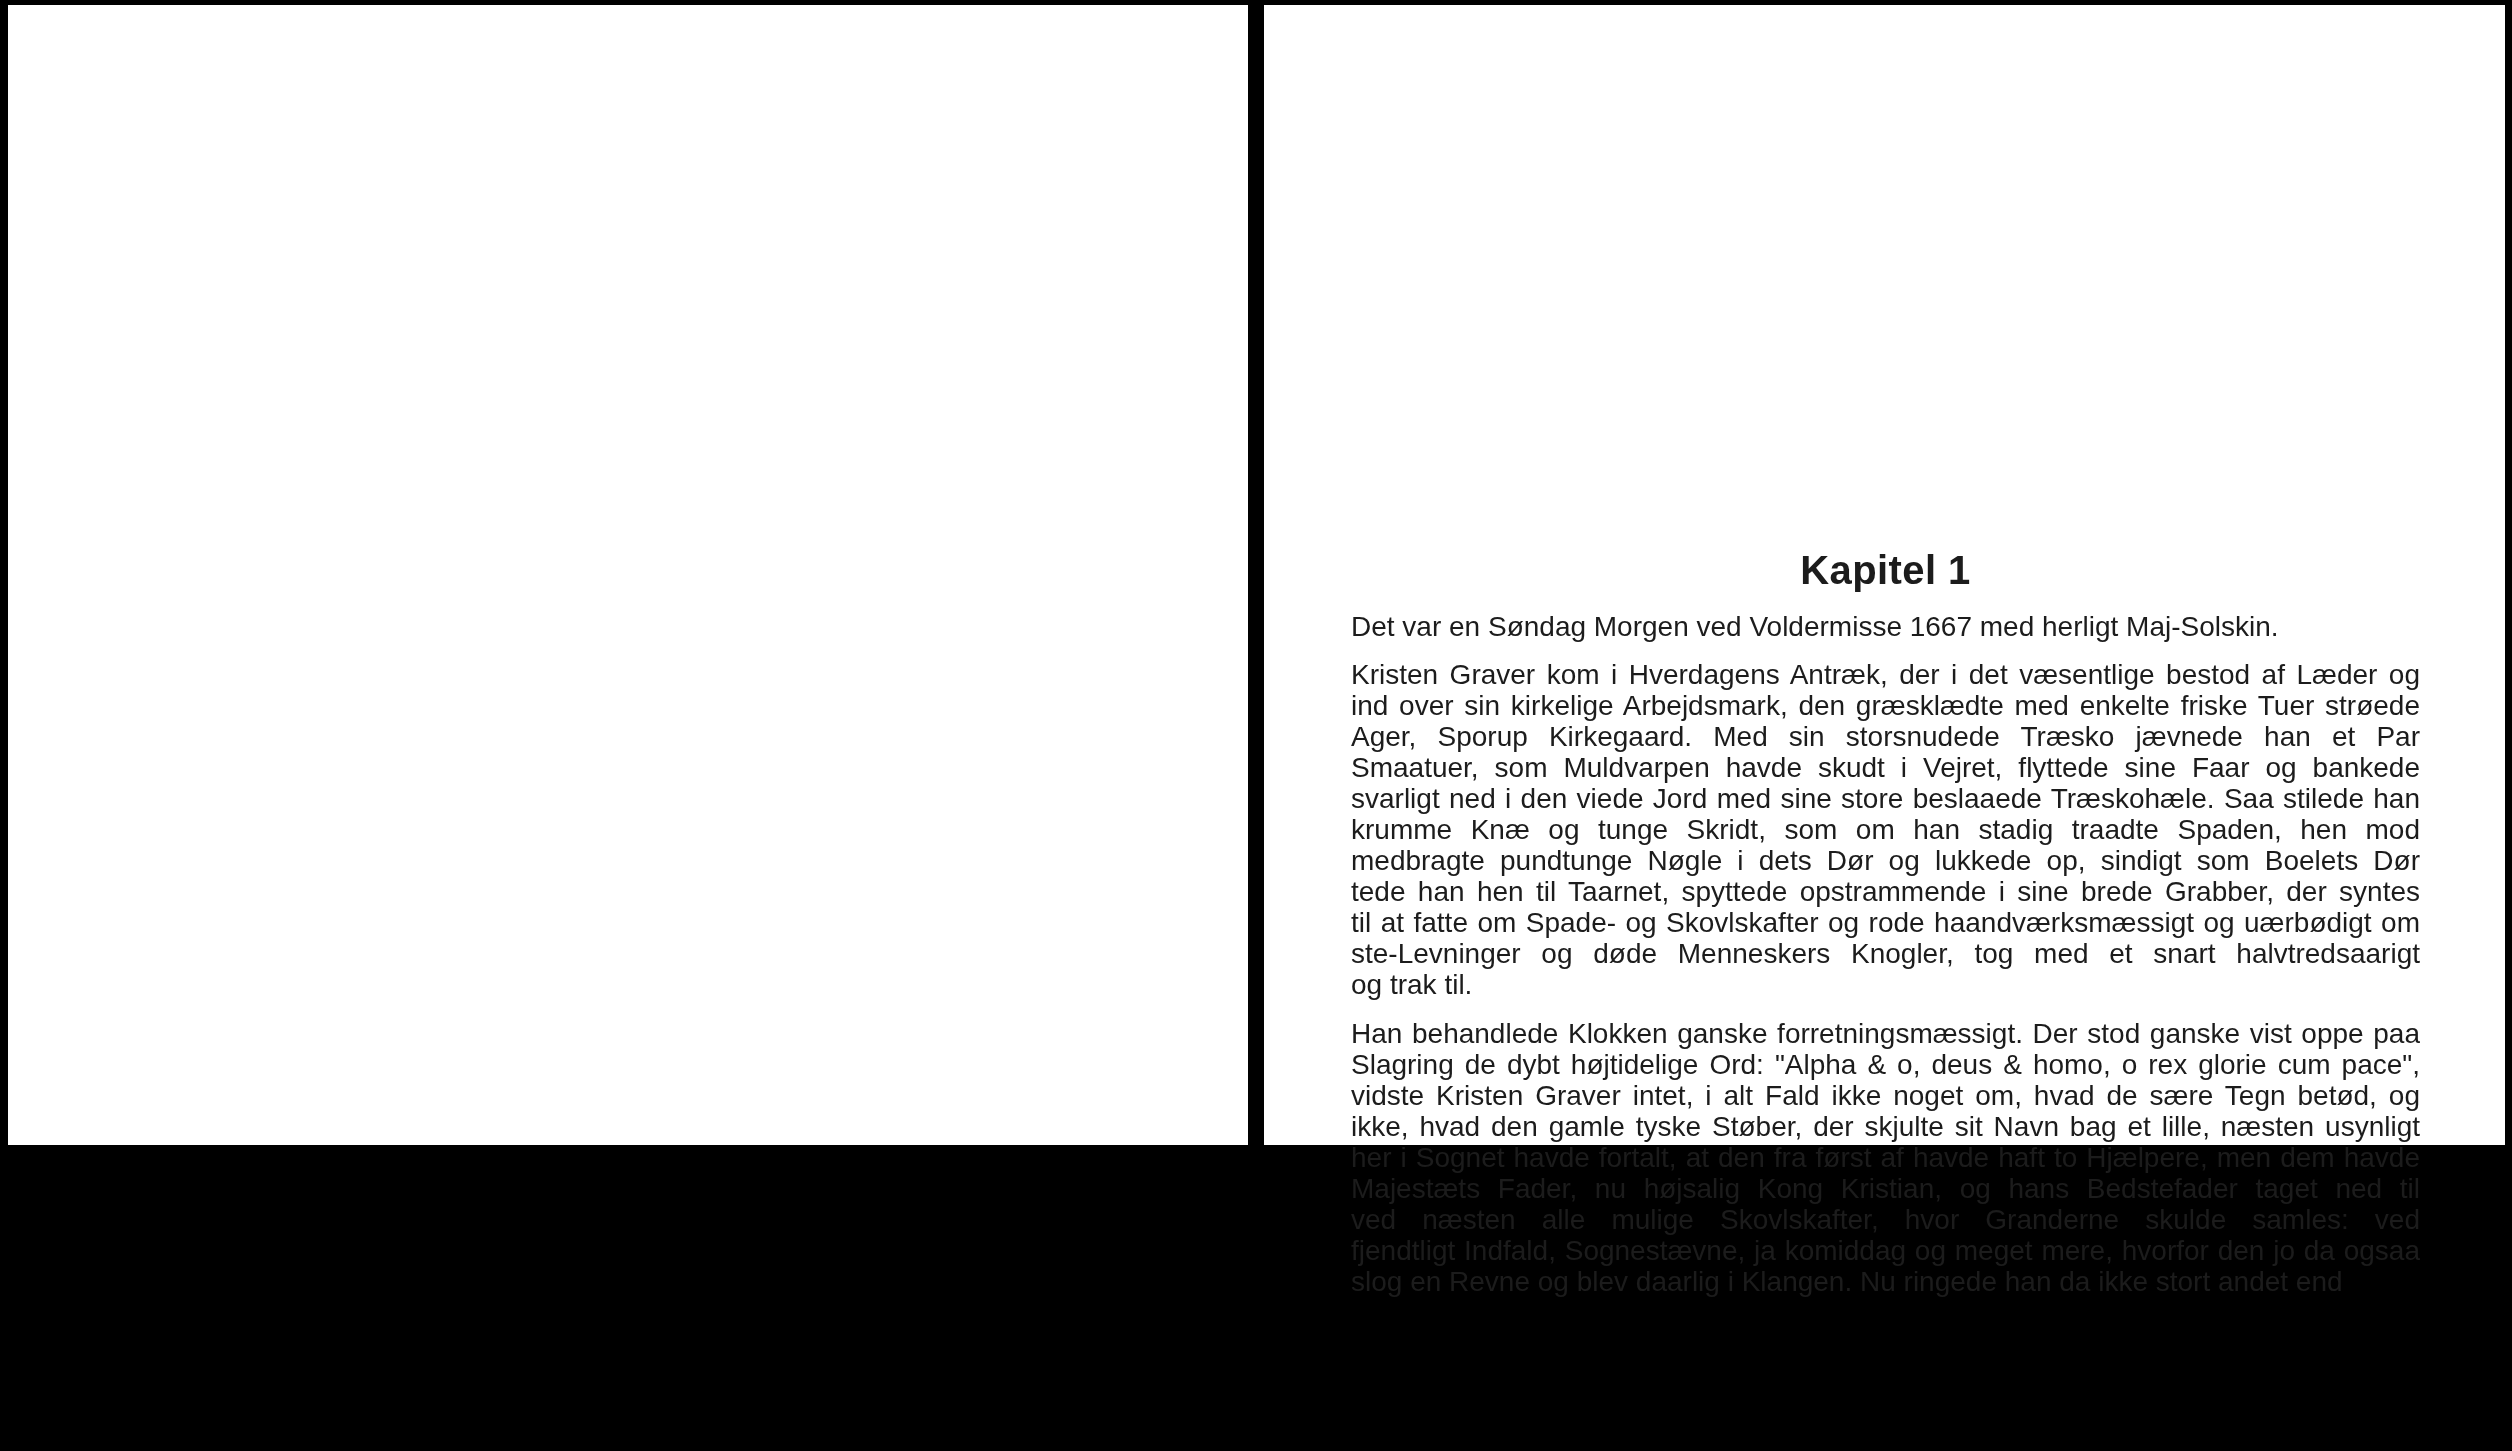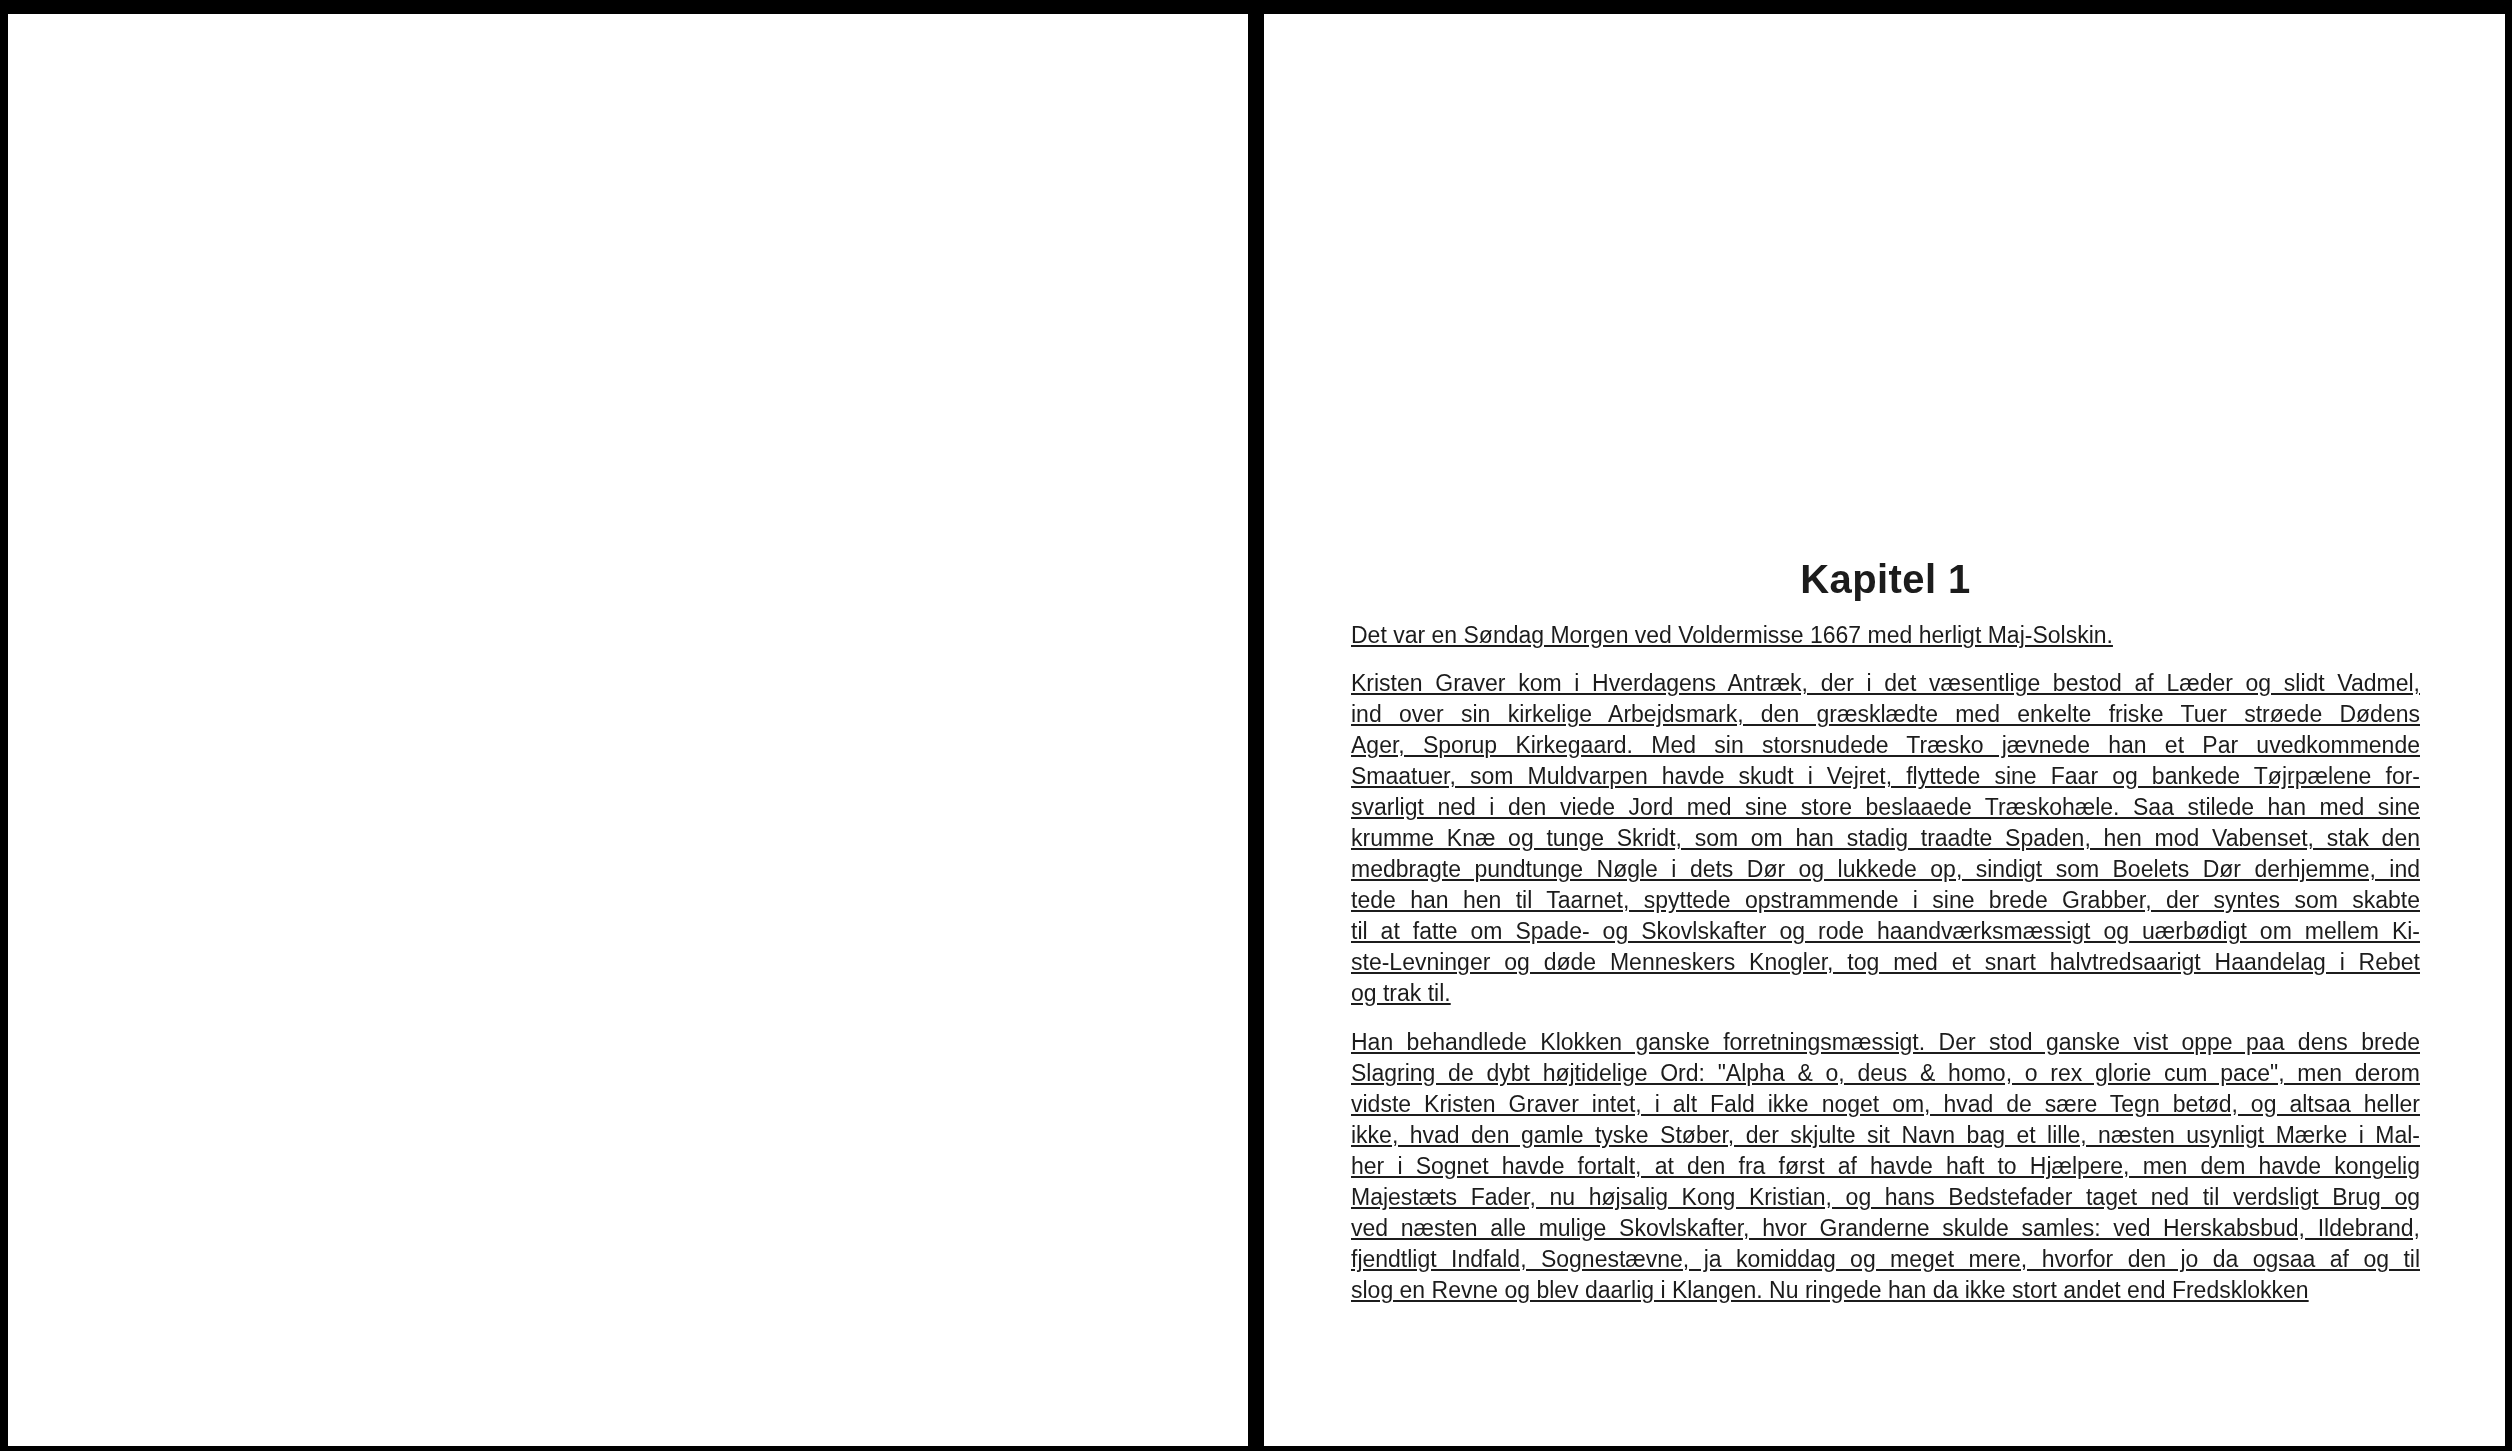--- a/index.html
+++ b/index.html
@@ -9,22 +9,22 @@
   body {
     width: 2512px;
     height: 1452px;
     position: relative;
     background: var(--bg, #000000);
     font-family: "Liberation Sans", sans-serif;
     overflow: hidden;
   }
   .page {
     position: absolute;
-    top: 14px;
-    height: 1432px;
+    top: 5px;
+    height: 1140px;
     background: var(--page, #ffffff);
   }
   .page-left {
     left: 8.3px;
     width: 1240px;
   }
   .page-right {
     left: 1264px;
     width: 1241px;
   }
@@ -43,27 +43,26 @@
     text-align: center;
     letter-spacing: 0.4px;
   }
   .para {
     margin: 0 0 17.4px 0;
   }
   .para:last-child {
     margin-bottom: 4px;
   }
   .line {
-    font-size: 23px;
+    font-size: 28px;
     line-height: 31px;
     height: 31px;
     overflow: hidden;
     text-align: left;
     white-space: normal;
-    text-decoration: underline;
   }
   .line.j {
     text-align: justify;
     text-align-last: justify;
   }
 </style>
 </head>
 <body>
 
 <div class="page page-left"></div>

